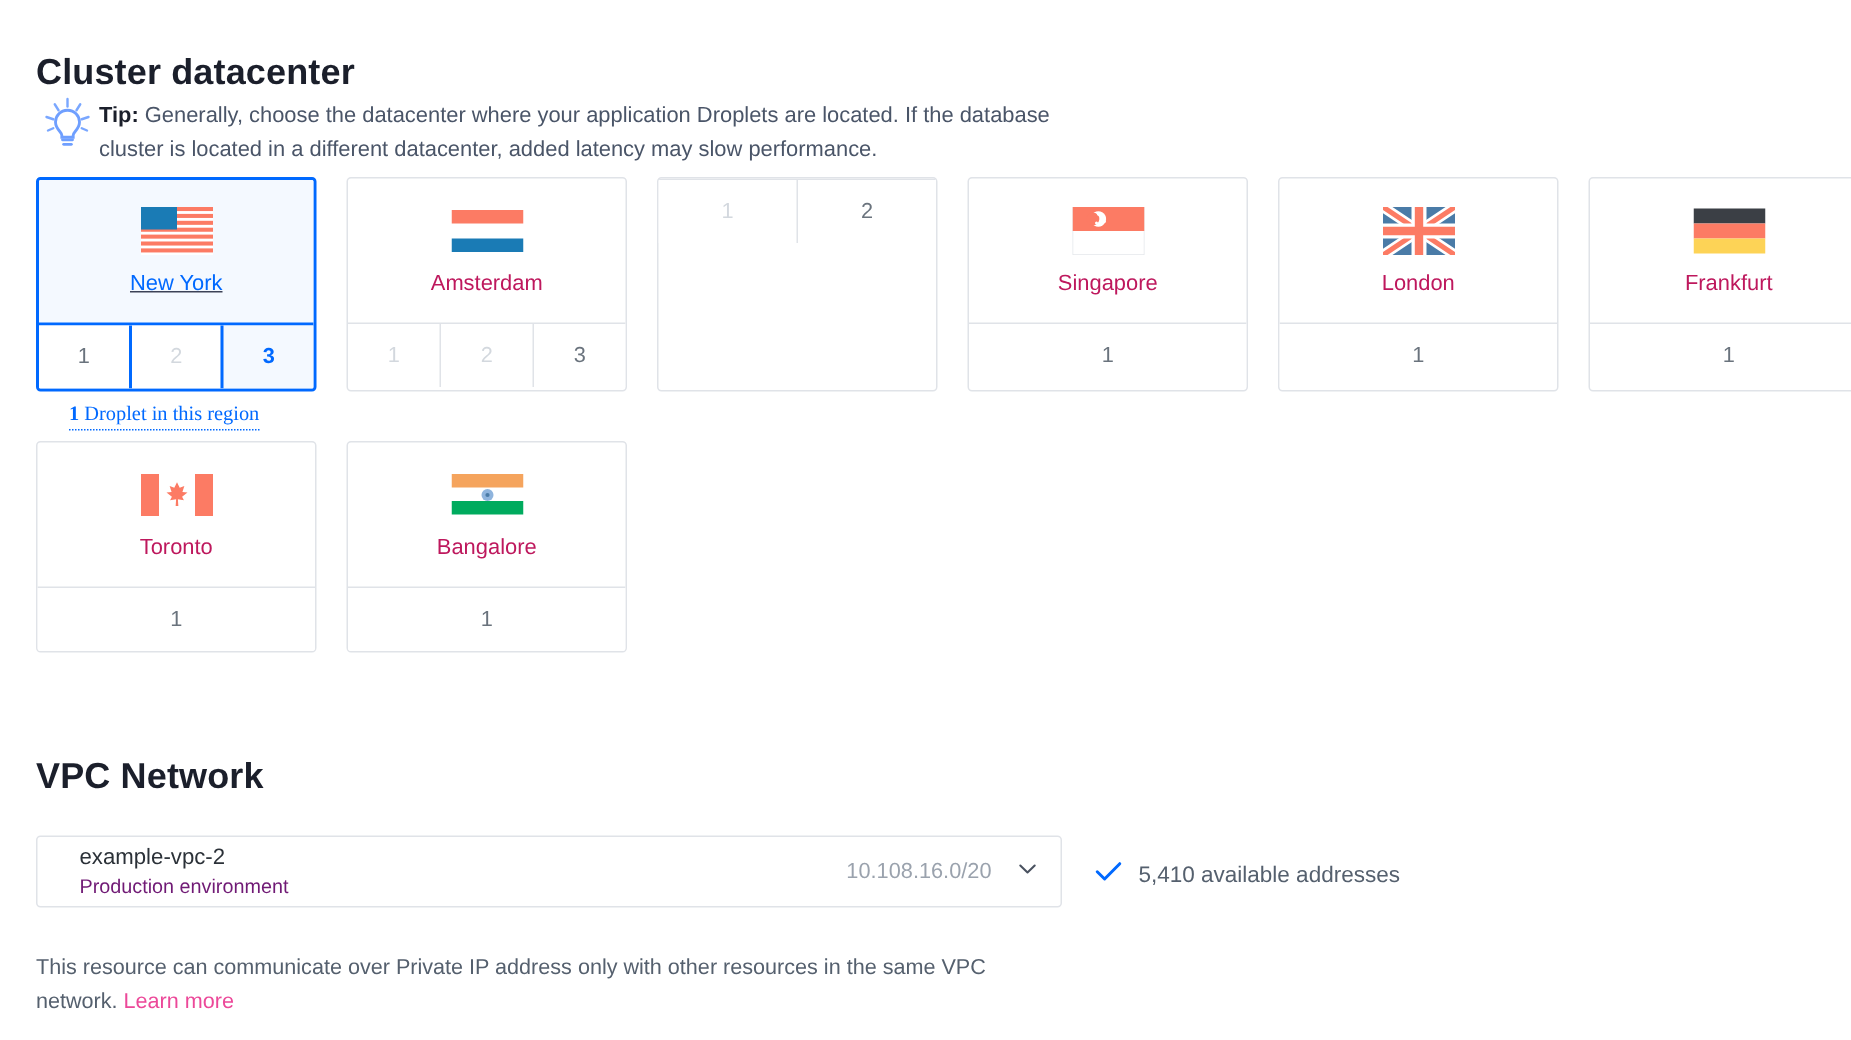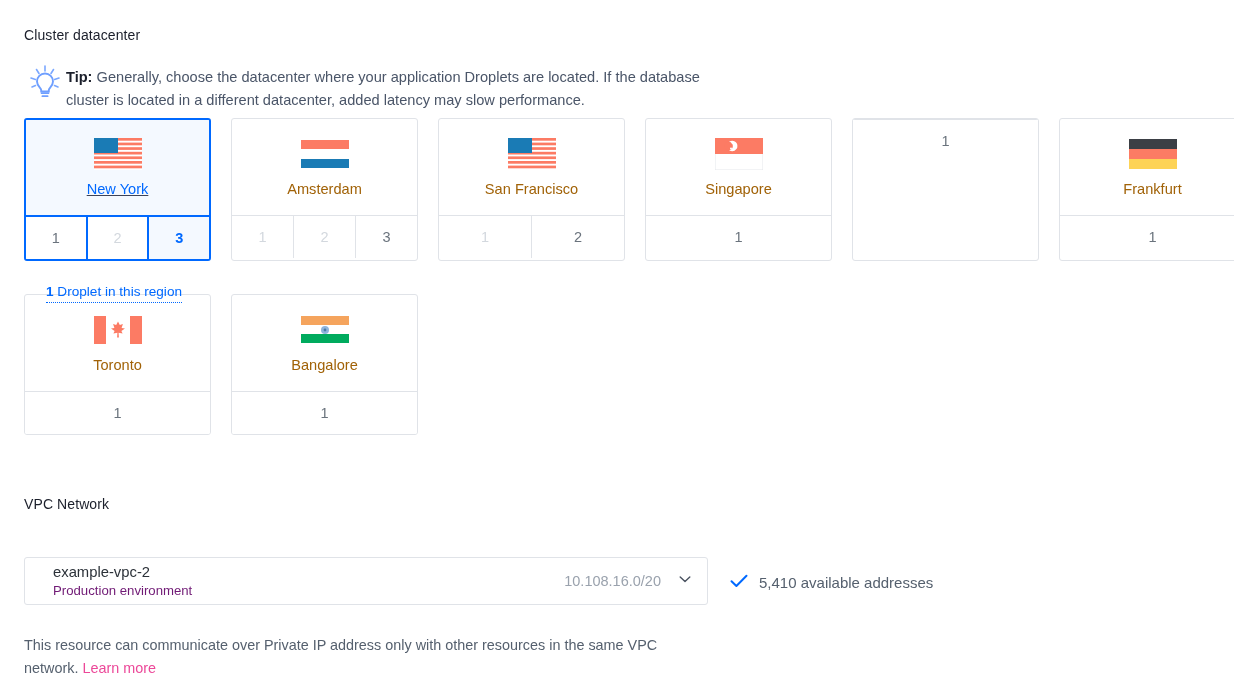--- a/index.html
+++ b/index.html
@@ -9,22 +9,22 @@
     background: #ffffff;
     font-family: "Liberation Sans", sans-serif;
     color: #3c4257;
     overflow: hidden;
   }
   .page { position: relative; width: 1234px; height: 693px; }
 
   
   .section-title {
     position: absolute;
-    font-size: 14px;
-    font-weight: normal;
+    font-size: 24px;
+    font-weight: bold;
     color: #1b1f2b;
     letter-spacing: .1px;
     text-align: right;
   }
   #dc-title { left: 24px; top: 15px; }
   #vpc-title { left: 24px; top: 484px; }
 
   
   .tip-row {
     position: absolute; left: 24px; top: 60px;
@@ -51,21 +51,21 @@
   .region-card.selected {
     border: 2px solid #0069ff;
   }
   .region-top {
     height: 96px;
     display: flex; flex-direction: column;
     align-items: center; justify-content: center;
     gap: 11px;
   }
   .region-card.selected .region-top { background: #f4f9ff; height: 95px; text-decoration: underline; }
-  .region-name { font-size: 14.6px; color: #a16207; }
+  .region-name { font-size: 14.6px; color: #be185d; }
   .region-card.selected .region-name { color: #0069ff; }
 
   .size-strip { display: flex; border-top: 1px solid #e0e3e8; }
   .region-card.selected .size-strip { border-top: 2px solid #0069ff; }
   .size-opt {
     flex: 1 1 0;
     height: 42px;
     display: flex; align-items: center; justify-content: center;
     font-size: 14.5px;
     color: #6a737d;
@@ -73,26 +73,27 @@
     background: #fff;
   }
   .size-opt:first-child { border-left: none; }
   .size-opt.disabled { color: #d3d8de; }
   .size-opt.active { color: #0069ff; font-weight: bold; background: #f4f9ff; }
   .region-card.selected .size-opt { border-left: 2px solid #0069ff; }
   .region-card.selected .size-opt:first-child { border-left: none; }
 
   
   .droplet-note {
-    position: absolute; left: 46px; top: 284px;
+    position: absolute; left: 46px; top: 268px;
     font-size: 13.6px; color: #0069ff;
     border-bottom: 1px dotted #0069ff;
     padding-bottom: 2px;
     line-height: 16px;
     cursor: pointer;
+    font-family: Liberation Serif, serif;
   }
   .droplet-note b { font-weight: bold; }
 
   
   .flag { width: 48px; height: 32px; position: relative; }
   .flag-inner { position: absolute; inset: 0; }
 
   
   .vpc-select {
     position: absolute; left: 24px; top: 557px;
@@ -188,36 +189,20 @@
             </div>
             <div class="region-name">Amsterdam</div>
           </div>
           <div class="size-strip">
             <div class="size-opt disabled">1</div>
             <div class="size-opt disabled">2</div>
             <div class="size-opt">3</div>
           </div>
         </div>
         <div class="region-card">
-          <div class="region-top">
-            <div class="flag">
-              <svg class="flag-inner" width="48" height="32" viewBox="0 0 48 32">
-                <rect width="48" height="32" fill="#ffffff"></rect>
-                <rect x="0" y="0" width="48" height="2.7" fill="#fc7b64"></rect>
-                <rect x="0" y="4.6" width="48" height="2.7" fill="#fc7b64"></rect>
-                <rect x="0" y="9.2" width="48" height="2.7" fill="#fc7b64"></rect>
-                <rect x="0" y="13.799999999999999" width="48" height="2.7" fill="#fc7b64"></rect>
-                <rect x="0" y="18.4" width="48" height="2.7" fill="#fc7b64"></rect>
-                <rect x="0" y="23" width="48" height="2.7" fill="#fc7b64"></rect>
-                <rect x="0" y="27.599999999999998" width="48" height="2.7" fill="#fc7b64"></rect>
-                <rect x="0" y="0" width="24" height="15" fill="#1a7bb5"></rect>
-              </svg>
-            </div>
-            <div class="region-name">San Francisco</div>
-          </div>
           <div class="size-strip">
             <div class="size-opt disabled">1</div>
             <div class="size-opt">2</div>
           </div>
         </div>
         <div class="region-card">
           <div class="region-top">
             <div class="flag">
               <svg class="flag-inner" width="48" height="32" viewBox="0 0 48 32">
                 <rect width="48" height="32" fill="#ffffff" stroke="#e4e7eb" stroke-width="1"></rect>
@@ -233,20 +218,32 @@
              </g>
               </svg>
             </div>
             <div class="region-name">Singapore</div>
           </div>
           <div class="size-strip">
             <div class="size-opt">1</div>
           </div>
         </div>
         <div class="region-card">
+          <div class="region-top">
+            <div class="flag">
+              <svg class="flag-inner" width="48" height="32" viewBox="0 0 48 32">
+                <rect width="48" height="32" fill="#4a7ba7"></rect>
+             <path d="M0 0 L48 32 M48 0 L0 32" stroke="#ffffff" stroke-width="7"></path>
+             <path d="M0 0 L48 32 M48 0 L0 32" stroke="#fc7b64" stroke-width="3.4"></path>
+             <path d="M24 0 V32 M0 16 H48" stroke="#ffffff" stroke-width="10"></path>
+             <path d="M24 0 V32 M0 16 H48" stroke="#fc7b64" stroke-width="5.6"></path>
+              </svg>
+            </div>
+            <div class="region-name">London</div>
+          </div>
           <div class="size-strip">
             <div class="size-opt">1</div>
           </div>
         </div>
         <div class="region-card">
           <div class="region-top">
             <div class="flag">
               <svg class="flag-inner" width="48" height="32" viewBox="0 0 48 32">
                 <rect x="0" y="1" width="48" height="10" fill="#3b3f45"></rect>
              <rect x="0" y="11" width="48" height="10" fill="#fc7b64"></rect>

